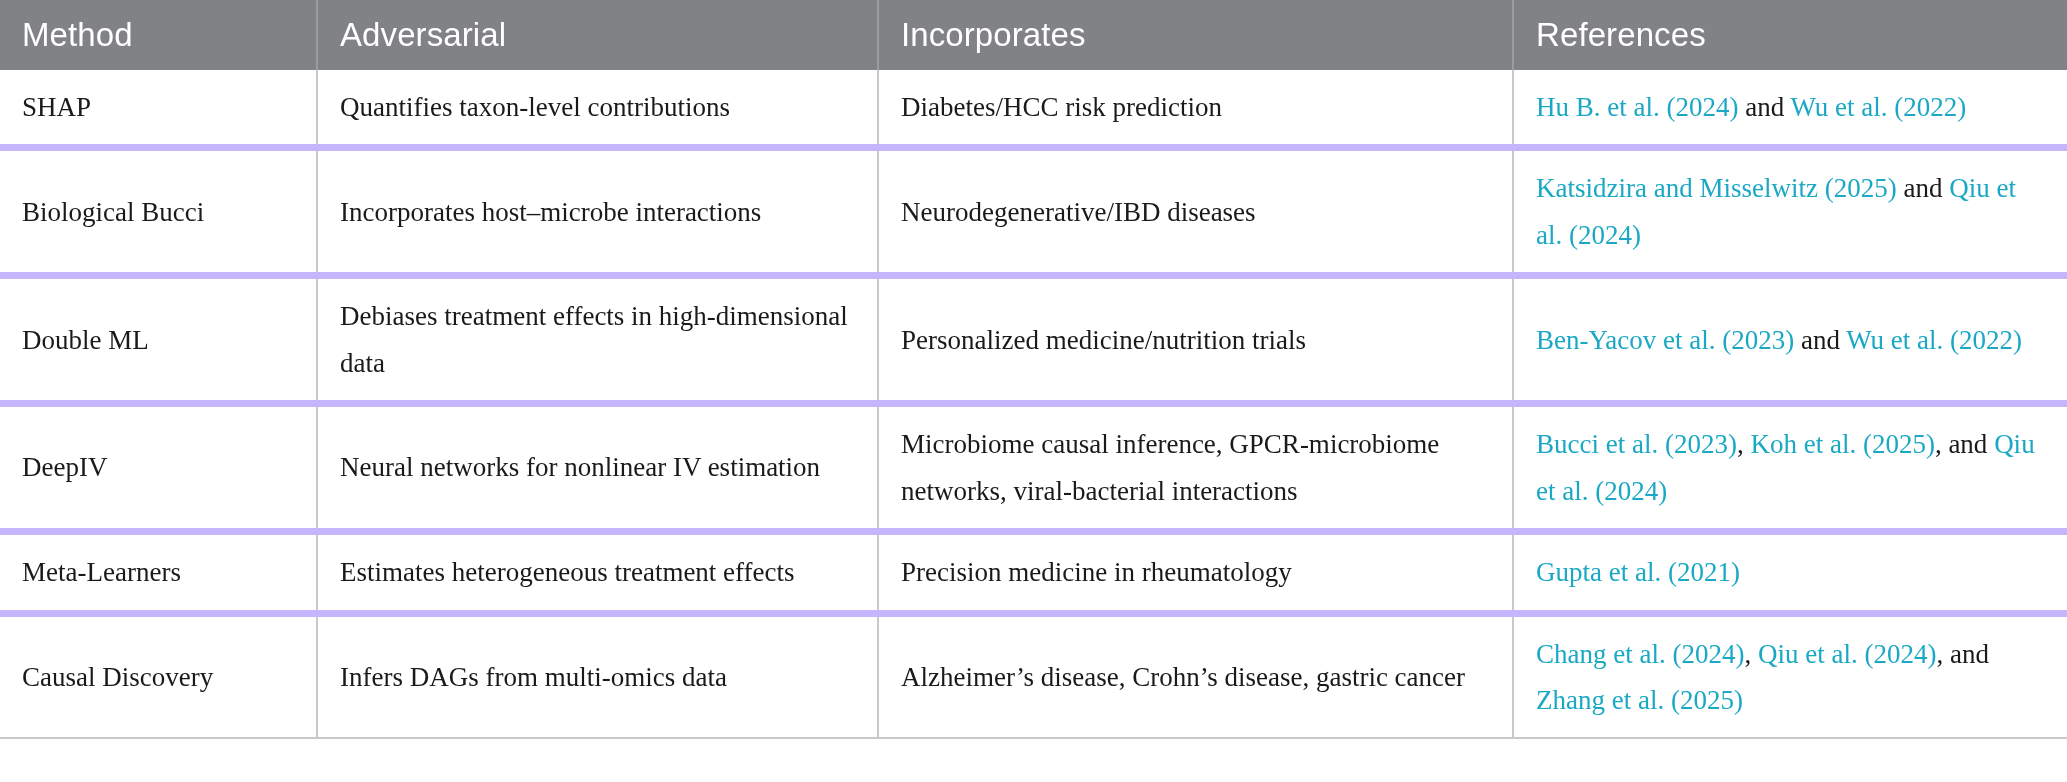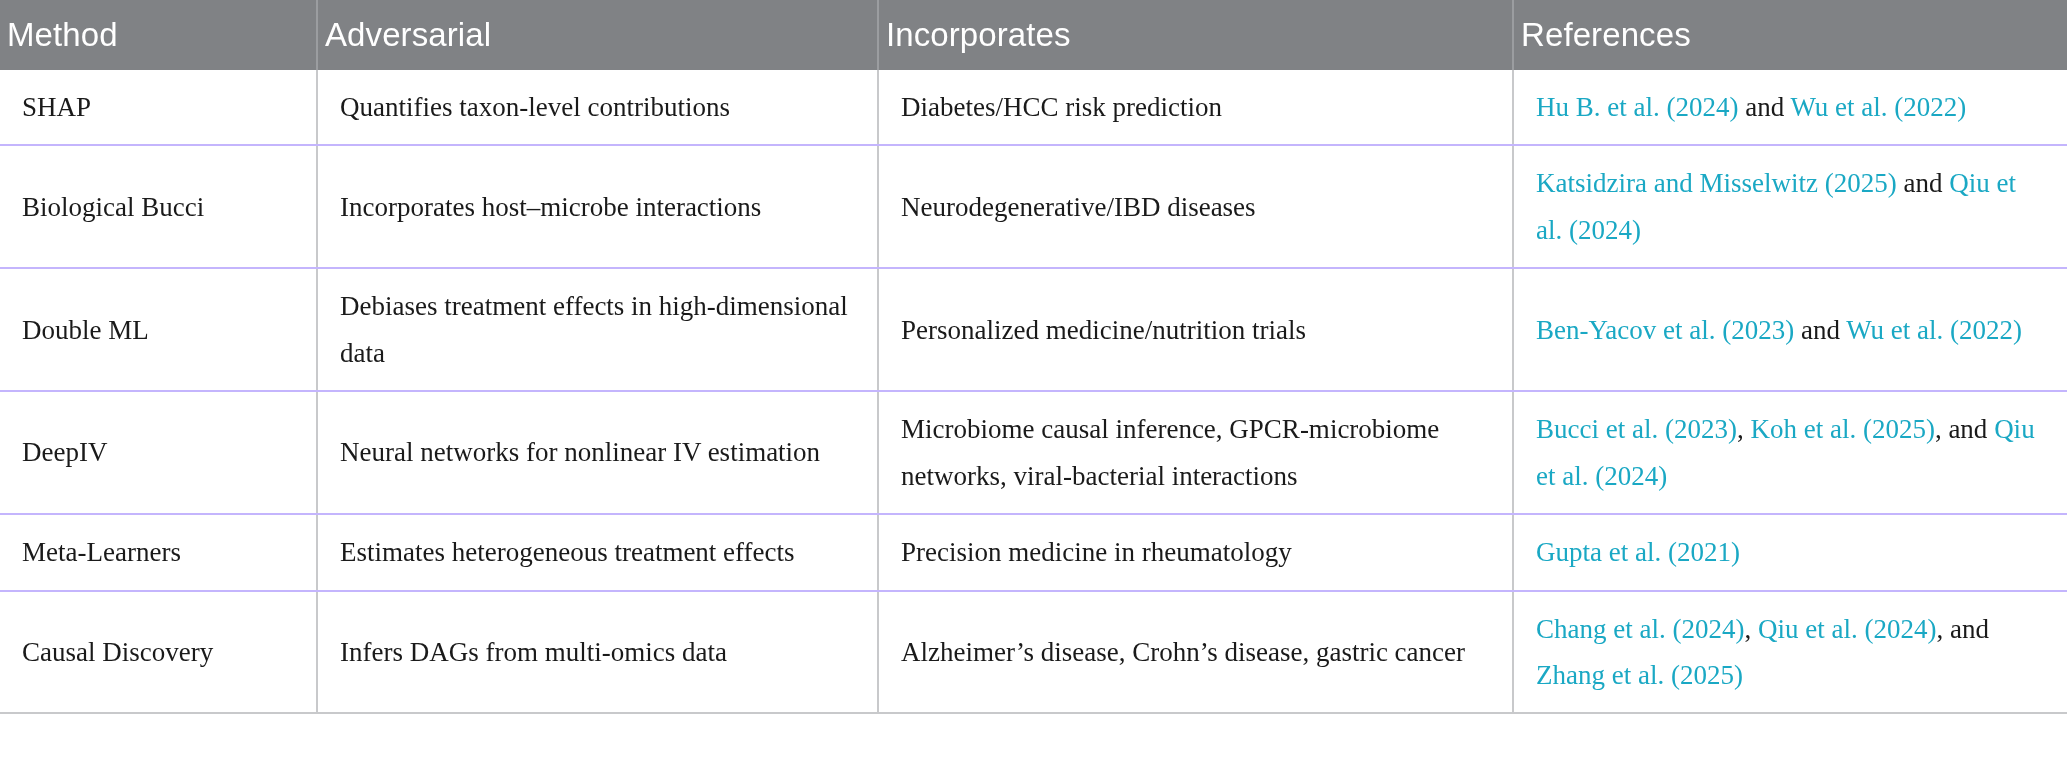--- a/index.html
+++ b/index.html
@@ -25,38 +25,38 @@
   thead tr.header-row {
     background: #808285;
     height: 70px;
   }
   thead th {
     color: #ffffff;
     font-family: "Liberation Sans", "DejaVu Sans", sans-serif;
     font-weight: 400;
     font-size: 33px;
     text-align: left;
-    padding: 0 0 0 7px;
+    padding: 0 0 0 22px;
     vertical-align: middle;
     border-right: 2px solid #9b9da0;
     line-height: 1.1;
     letter-spacing: 0.1px;
     margin-top: 32px;
   }
   thead th:last-child {
     border-right: none;
   }
   tbody td {
     font-family: "Liberation Serif", "DejaVu Serif", serif;
     font-size: 27px;
     color: #1a1a1a;
     text-align: left;
     padding: 14px 26px 14px 22px;
     vertical-align: middle;
-    border-bottom: 2px solid #c4b5fd;
+    border-bottom: 7px solid #c4b5fd;
     border-right: 2px solid #c8c9cb;
     line-height: 1.72;
   }
   tbody td:last-child {
     border-right: none;
   }
   tbody tr:last-child td {
     border-bottom: 2px solid #c8c9cb;
   }
   .col-method   { width: 317px; }

